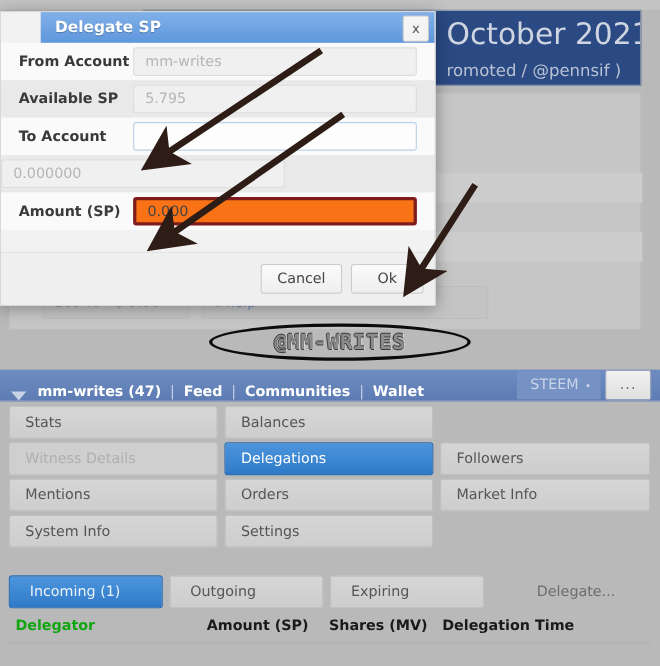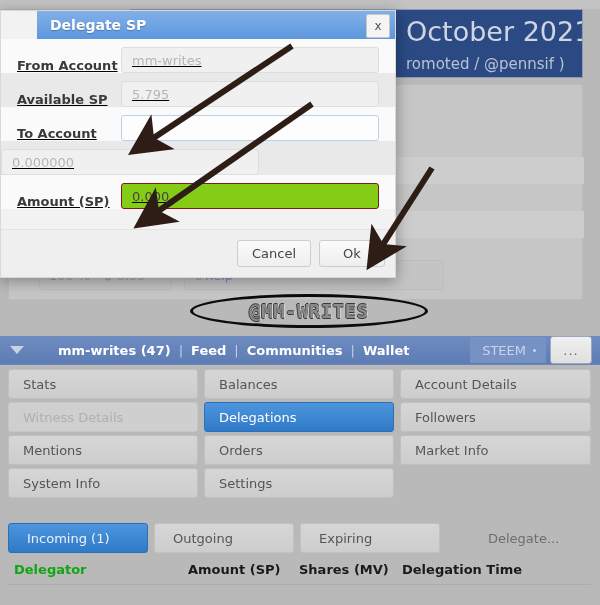--- a/index.html
+++ b/index.html
@@ -64,21 +64,21 @@
     font-size:19px;font-weight:bold;letter-spacing:0.5px;
     color:#8c8c8c;
     text-shadow:0 -1px 0 #3a3a3a,0 1px 0 #3a3a3a,1px 0 0 #d6d6d6,-1px 0 0 #444;
   }
 
   
   #navbar{
     position:absolute;left:0;top:336px;width:600px;height:28px;
     background:linear-gradient(to bottom,#6e8cc0,#5d7cb4);
     border-bottom:1px solid #6a86b8;
-    display:flex;align-items:center;gap:24px;
+    display:flex;align-items:flex-end;
   }
   .nav-caret{
     margin-left:10px;width:0;height:0;
     border-left:7px solid transparent;border-right:7px solid transparent;
     border-top:8px solid #c8d2e4;
   }
   .nav-links{margin-left:10px;color:#ffffff;font-size:13px;font-weight:bold;
     display:flex;align-items:center;gap:0;}
   .nav-links span{white-space:nowrap;}
   .nav-sep{color:#c3cfe4;padding:0 8px;font-weight:normal;}
@@ -163,37 +163,36 @@
     text-shadow:0 1px 1px rgba(0,0,0,.25);
   }
   .dlg-close{
     position:absolute;right:5px;top:3px;width:22px;height:22px;
     background:#f4f4f4;border:1px solid #c8c8c8;border-radius:2px;
     display:flex;align-items:center;justify-content:center;
     font-size:12px;color:#555;
   }
   .dlg-body{padding:0;}
   .fld-row{
-    position:relative;height:34px;display:flex;align-items:flex-end;
+    position:relative;height:34px;display:flex;align-items:center;
     background:#fafafa;
-    text-decoration:underline;
   }
   .fld-row.gray{background:#e9e9e9;}
   .fld-label{
     width:120px;padding-left:16px;box-sizing:border-box;
     font-size:13px;color:#3a3a3a;font-weight:bold;
   }
   .fld-input{
     width:258px;height:26px;box-sizing:border-box;
     border:1px solid #ddd;border-radius:3px;background:#f0f0f0;
     display:flex;align-items:center;padding-left:10px;
     font-size:13px;color:#b5b5b5;
   }
   .fld-input.editable{background:#fdfdfd;border:1px solid #b9d2ea;color:#555;}
-  .fld-input.value{background:#84cc16;border:1px solid #7f1d1d;color:#444;}
+  .fld-input.value{background:#f97316;border:3px solid #7f1d1d;color:#444;}
   .dlg-footer{
     position:absolute;left:0;bottom:0;width:100%;height:48px;
     background:#efefef;border-top:1px solid #e3e3e3;
     display:flex;align-items:center;justify-content:flex-end;
     box-sizing:border-box;padding-right:10px;gap:8px;
   }
   .dlg-btn{
     min-width:66px;height:27px;box-sizing:border-box;
     background:linear-gradient(to bottom,#fbfbfb,#eeeeee);
     border:1px solid #cdcdcd;border-radius:3px;
@@ -255,21 +254,20 @@
       <span>STEEM</span>
       <span class="dot"></span>
     </div>
     <div class="nav-more">...</div>
   </div>
 </div>
 
 <div id="btn-grid">
   <div class="grid-btn" style="left:196px;top:0;width:190px;">Balances</div>
   <div class="grid-btn" style="left:0;top:0;width:190px;">Stats</div>
-  <div class="grid-btn" style="left:392px;top:0;width:191px;">Account Details</div>
 
   <div class="grid-btn disabled" style="left:0;top:33px;width:190px;">Witness Details</div>
   <div class="grid-btn active" style="left:196px;top:33px;width:190px;">Delegations</div>
   <div class="grid-btn" style="left:392px;top:33px;width:191px;">Followers</div>
 
   <div class="grid-btn" style="left:0;top:66px;width:190px;">Mentions</div>
   <div class="grid-btn" style="left:196px;top:66px;width:190px;">Orders</div>
   <div class="grid-btn" style="left:392px;top:66px;width:191px;">Market Info</div>
 
   <div class="grid-btn" style="left:0;top:99px;width:190px;">System Info</div>

